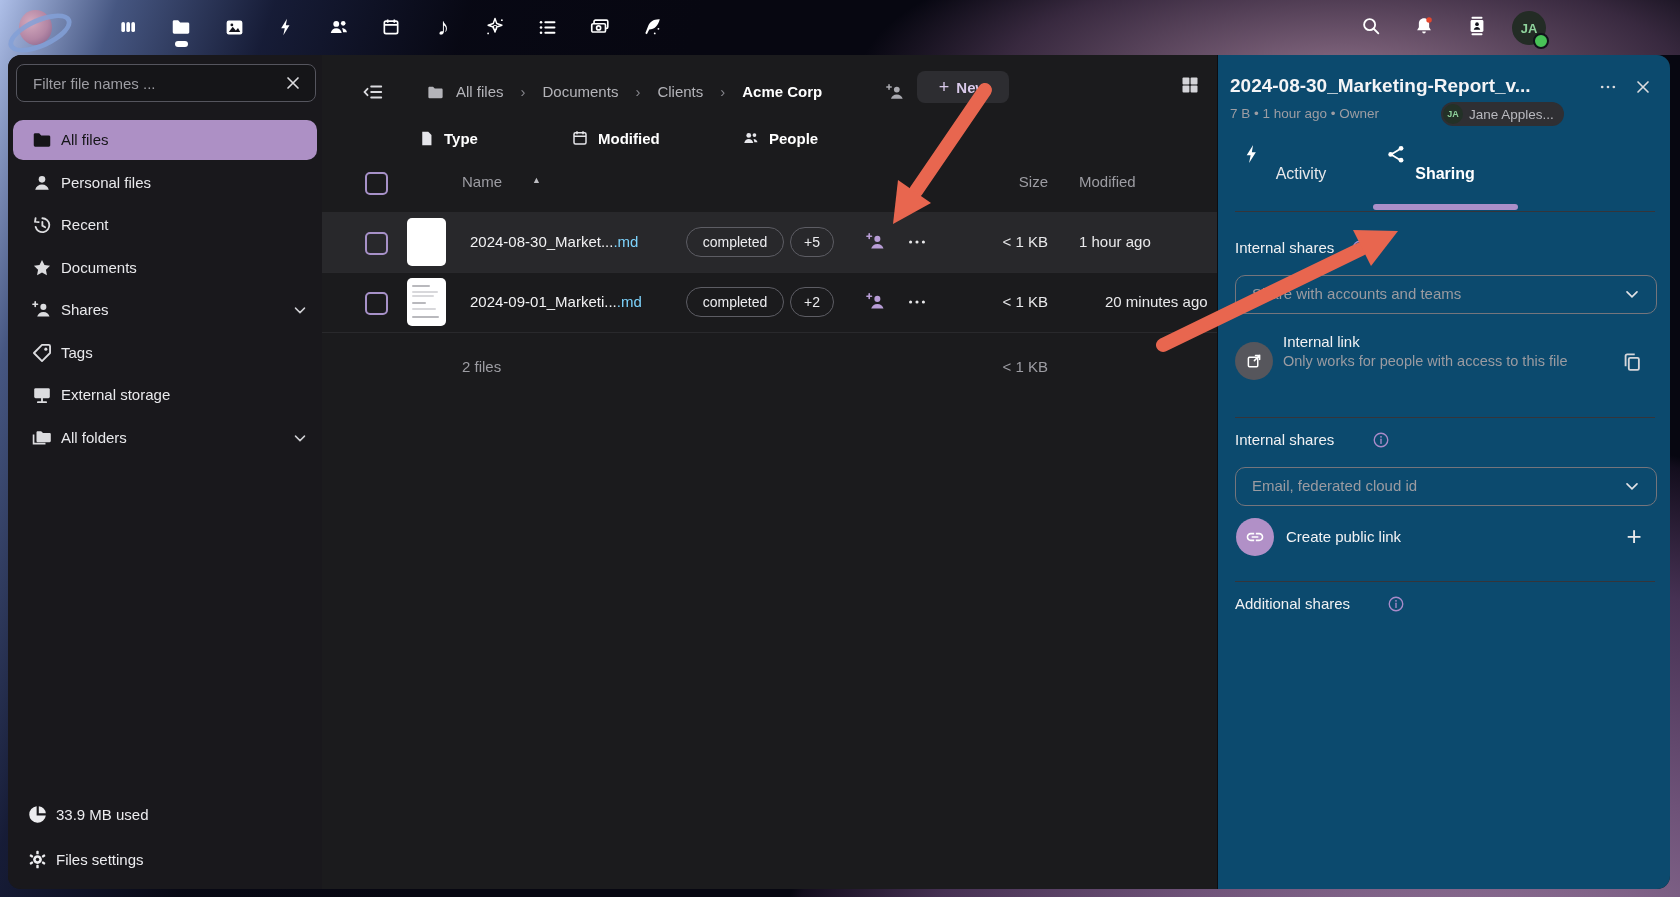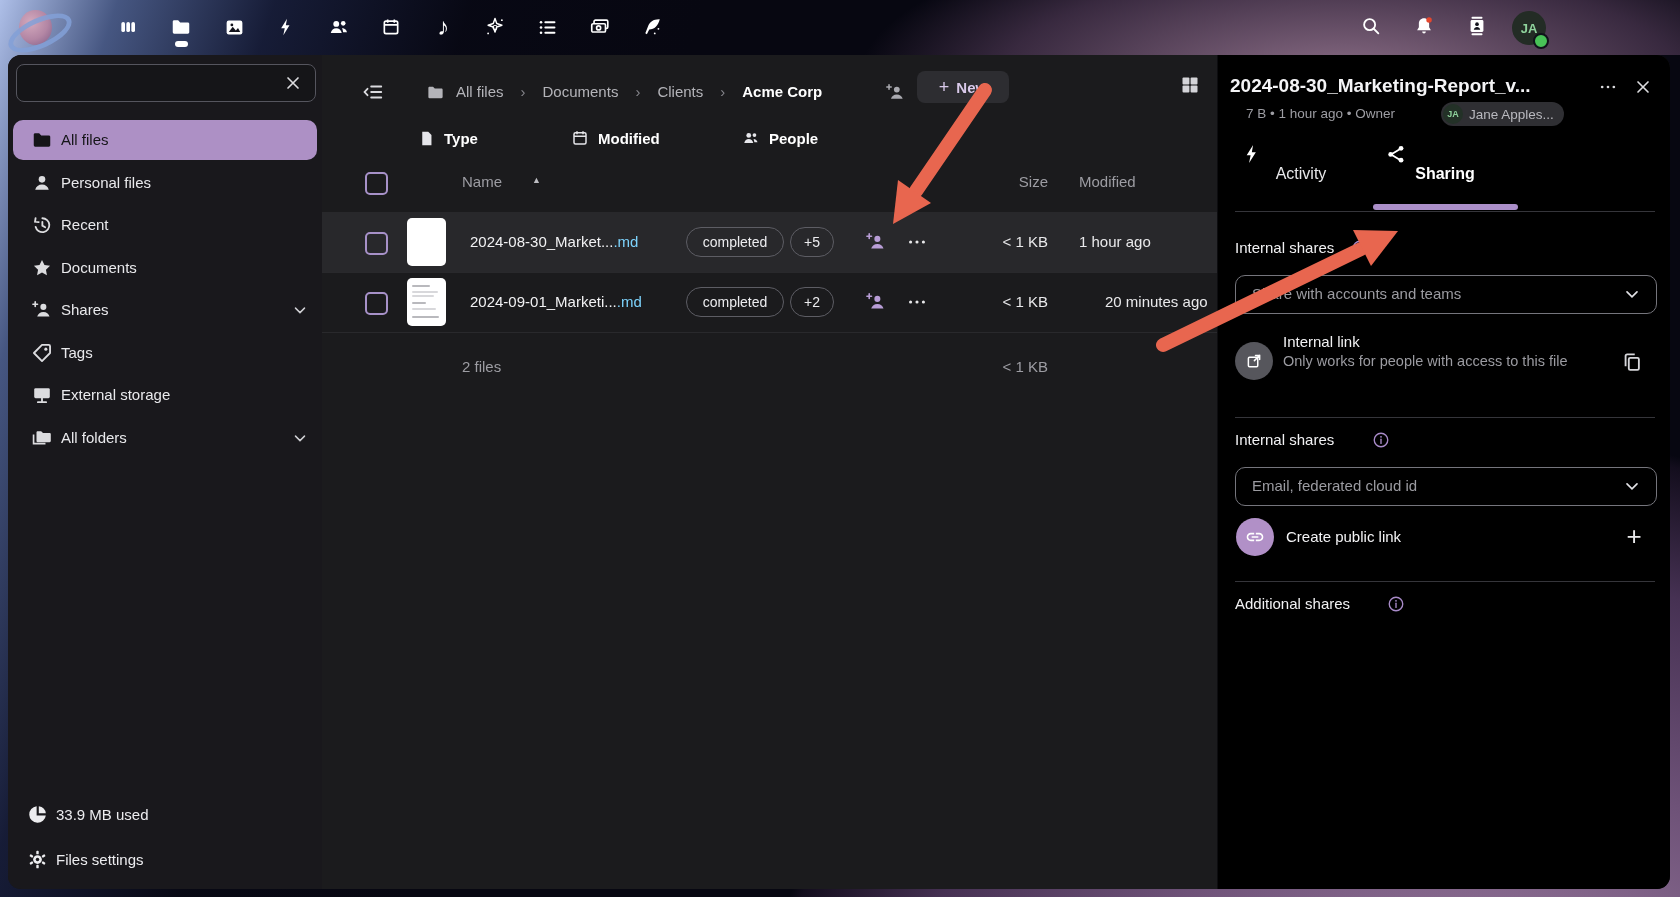--- a/index.html
+++ b/index.html
@@ -22,21 +22,21 @@
   .logo-ring{position:absolute;left:-6px;top:13px;width:58px;height:20px;border-radius:50%;
     border:5px solid rgba(130,160,215,.85);transform:rotate(-24deg);}
   .active-dot{position:absolute;left:175px;top:41px;width:13px;height:6px;border-radius:3px;background:#fff;z-index:3;}
   .avatar{position:absolute;left:1512px;top:11px;width:34px;height:34px;border-radius:50%;background:#232c25;
     color:#8fd39c;font-size:13px;font-weight:bold;display:flex;align-items:center;justify-content:center;z-index:3;}
   .status-dot{position:absolute;left:1533px;top:33px;width:12px;height:12px;border-radius:50%;background:#48c257;border:2px solid #10131a;z-index:4;}
   
   .app{position:absolute;left:8px;top:55px;width:1662px;height:834px;border-radius:13px;overflow:hidden;background:#1b1b1d;}
   .sidebar{position:absolute;left:0;top:0;width:314px;height:834px;background:#19181c;}
   .mainp{position:absolute;left:314px;top:0;width:895px;height:834px;background:#1b1b1d;}
-  .panel{position:absolute;left:1209px;top:0;width:453px;height:834px;background:#000000;border-left:1px solid #0d0d10;}
+  .panel{position:absolute;left:1209px;top:0;width:453px;height:834px;background:#0c4a6e;border-left:1px solid #0d0d10;}
   
   .filterbox{position:absolute;left:8px;top:9px;width:298px;height:36px;border:1.5px solid #55555e;border-radius:8px;background:rgba(10,10,12,.25);}
   .filterbox input{position:absolute;left:14px;top:3px;width:240px;height:28px;background:transparent;border:none;outline:none;
     color:#e8e8ea;font-size:15px;font-family:inherit;}
   .filterbox input::placeholder{color:#9d9da3;}
   .navitem{position:absolute;left:5px;width:304px;height:40px;border-radius:10px;color:#e9e9ec;font-size:15px;}
   .navitem .nico{position:absolute;left:18px;top:9px;width:22px;height:22px;color:#dcdcdf;display:flex;align-items:center;justify-content:center;}
   .navitem .nlabel{position:absolute;left:48px;top:10px;line-height:20px;white-space:nowrap;}
   .navitem.active{background:#ad90c5;color:#151518;}
   .navitem.active .nico{color:#151518;}
@@ -60,21 +60,21 @@
   .thumb{width:39px;height:48px;border-radius:5px;background:#fff;overflow:hidden;}
   .thumb .tl{position:absolute;background:#b9b9bd;height:2px;border-radius:1px;}
   .fname{font-size:15px;color:#f1f1f3;line-height:20px;white-space:nowrap;}
   .fname .fext{color:#7dd3fc;}
   .pill{position:absolute;top:15px;height:28px;border:1px solid #5d5d64;border-radius:15px;color:#ececef;font-size:14px;
     display:flex;align-items:center;justify-content:center;}
   .celltxt{font-size:15px;color:#e9e9eb;line-height:20px;white-space:nowrap;}
   .muted{color:#9d9da3;}
   
   .ptitle{position:absolute;left:12px;top:20px;width:358px;font-size:19px;font-weight:bold;color:#f4f4f6;white-space:nowrap;overflow:hidden;}
-  .pmeta{position:absolute;left:28px;top:48px;font-size:13.5px;color:#9d9da3;line-height:22px;white-space:nowrap;}
+  .pmeta{position:absolute;left:12px;top:48px;font-size:13.5px;color:#9d9da3;line-height:22px;white-space:nowrap;}
   .ownerchip{position:absolute;left:223px;top:47px;height:24px;border-radius:12px;background:#2f2f33;display:flex;align-items:center;
     padding:0 10px 0 2px;color:#b9b9bf;font-size:13.5px;gap:6px;}
   .mini-av{width:20px;height:20px;border-radius:50%;background:#233127;color:#8fd39c;font-size:9px;font-weight:bold;
     display:flex;align-items:center;justify-content:center;}
   .tab{position:absolute;top:88px;width:120px;height:64px;color:#e8e8ea;font-size:16px;text-align:center;}
   .tab .tico{margin:0 auto 6px auto;width:22px;height:22px;color:#fff;}
   .tab.active{font-weight:bold;color:#fff;}
   .tabline{position:absolute;left:155px;top:149px;width:145px;height:6px;border-radius:3px;background:#ab8fc9;}
   .pdivider{position:absolute;left:17px;width:420px;height:1px;background:#35353a;}
   .phead{position:absolute;left:17px;font-size:15px;color:#f1f1f3;line-height:20px;}
@@ -204,20 +204,21 @@
         </svg>
     </span>
     <span class="avatar">JA</span>
     <span class="status-dot"></span>
   </div>
 
   <div class="app">
 
     <div class="sidebar">
       <div class="filterbox">
+        <input type="text" placeholder="Filter file names ..." style="">
         <span class="abs" style="right:12px;top:8px;width:20px;height:20px;color:#dcdcdf">
           <svg width="20" height="20" viewBox="0 0 24 24">
               <path d="M6 6l12 12M18 6L6 18" stroke="currentColor" stroke-width="2" stroke-linecap="round"></path>
             </svg>
         </span>
       </div>
 
       <div class="navitem active" style="top:65px">
         <span class="nico">
             <svg width="22" height="22" viewBox="0 0 24 24">

